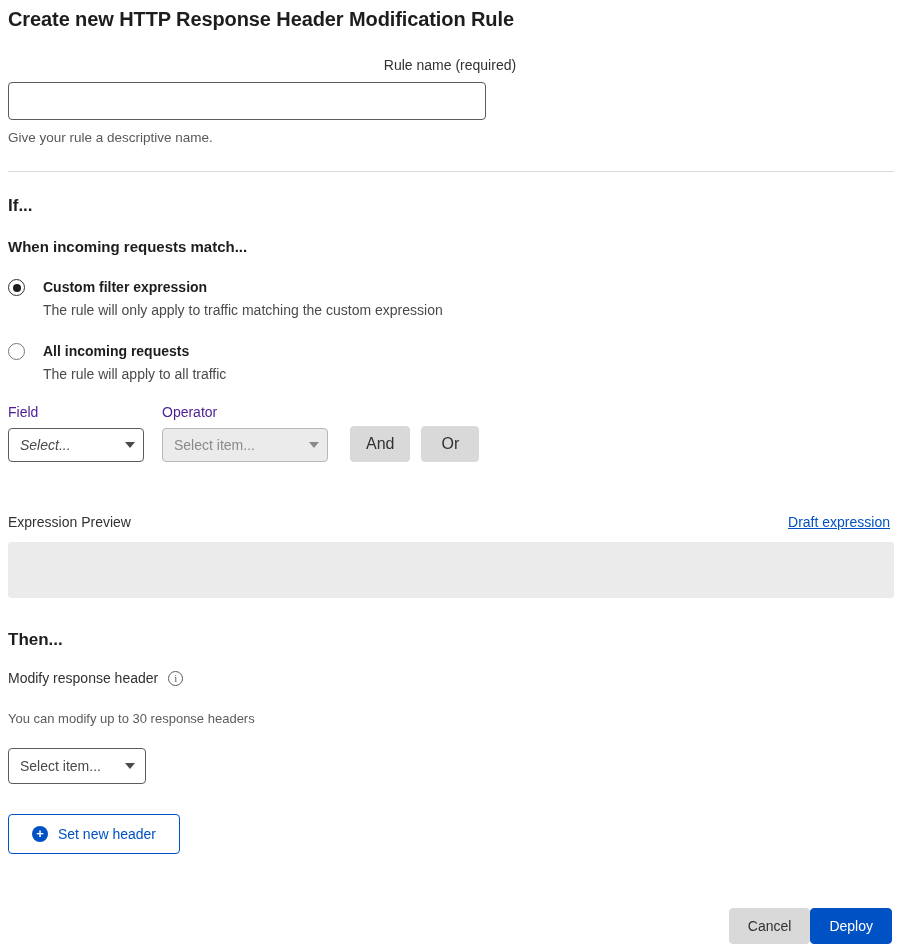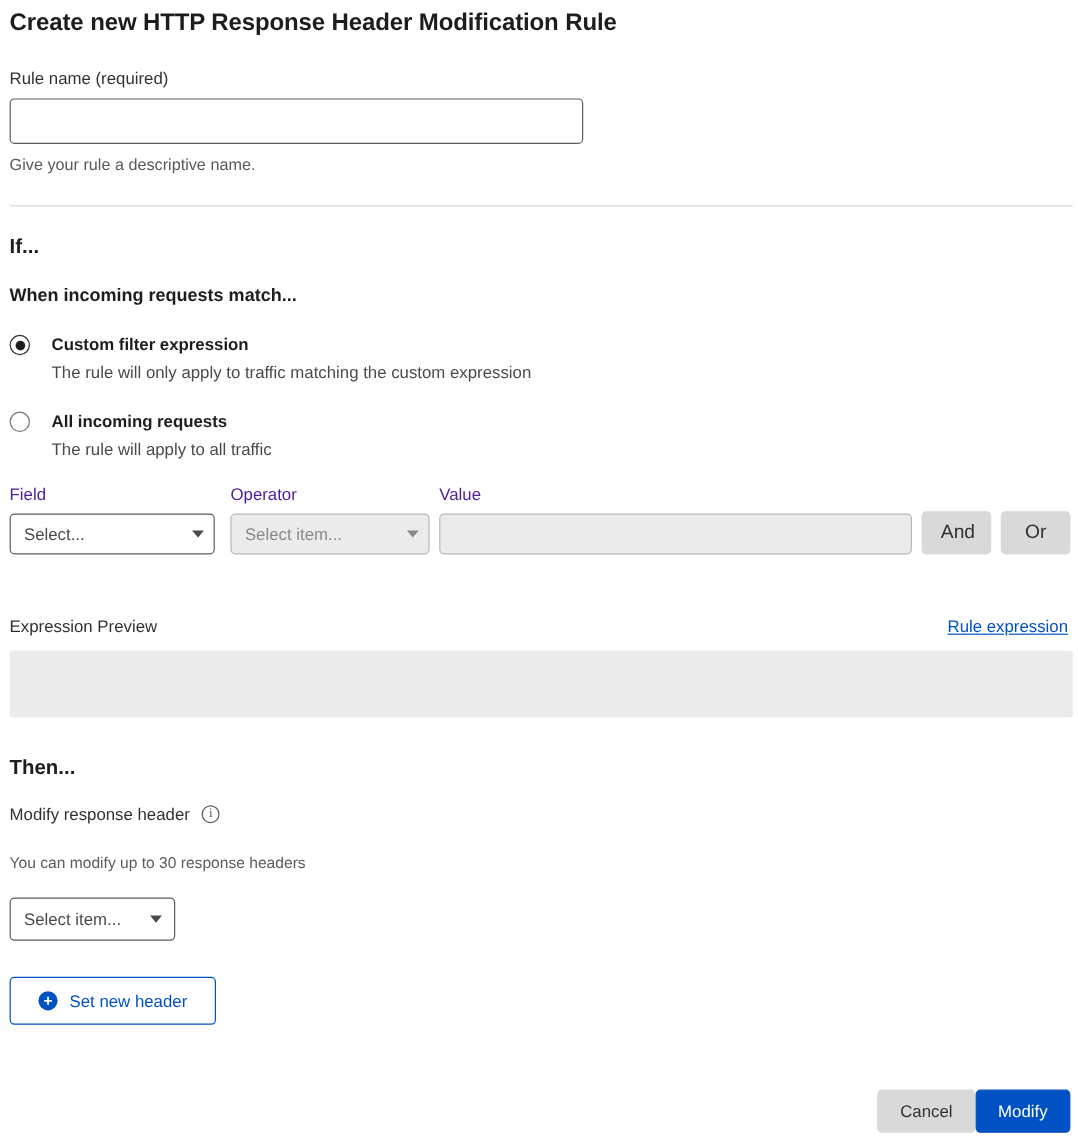--- a/index.html
+++ b/index.html
@@ -26,20 +26,21 @@
     font-weight: bold;
     color: #1d1d1d;
     margin: 8px 0 0 2px;
     letter-spacing: -0.1px;
   }
   .field-label {
     font-size: 14px;
     color: #313131;
     margin-top: 26px;
     margin-left: 2px;
+    text-align: center;
   }
   .rule-name-input {
     display: block;
     width: 478px;
     height: 38px;
     margin: 9px 0 0 2px;
     border: 1px solid #5c5c5c;
     border-radius: 4px;
     padding: 0 10px;
     font-size: 14px;
@@ -138,21 +139,21 @@
     position: relative;
     cursor: pointer;
   }
   .select-box .caret {
     margin-left: auto;
     width: 0; height: 0;
     border-left: 5px solid transparent;
     border-right: 5px solid transparent;
     border-top: 6px solid #4a4a4a;
   }
-  .select-field { width: 171px; }
+  .select-field { width: 136px; font-style: italic; }
   .select-operator { width: 166px; background: #ebebeb; border-color: #b8b8b8; color: #8a8a8a; }
   .select-operator .caret { border-top-color: #8a8a8a; }
   .value-input {
     width: 394px;
     height: 34px;
     border: 1px solid #b8b8b8;
     border-radius: 4px;
     background: #ebebeb;
     font-size: 14px;
     font-family: "Liberation Sans", sans-serif;
@@ -345,36 +346,32 @@
     <div class="expr-col">
       <span class="col-label">Operator</span>
       <div class="select-box select-operator">
         <span>Select item...</span>
         <span class="caret"></span>
       </div>
     </div>
 
     <div class="gap-10"></div>
 
-    <div class="expr-col">
-      <span class="col-label">Value</span>
-      <input class="value-input" type="text" value="" placeholder="" style="">
-    </div>
 
     <div class="gap-10"></div>
 
     <button class="btn-andor">And</button>
     <div class="gap-10"></div>
     <button class="btn-andor">Or</button>
 
   </div>
 
   <div class="preview-head">
     <span class="preview-label">Expression Preview</span>
-    <span class="edit-expression">Rule expression</span>
+    <span class="edit-expression">Draft expression</span>
   </div>
   <div class="preview-box"></div>
 
   <div class="then-heading">Then...</div>
 
   <div class="modify-row">
     <span class="modify-text">Modify response header</span>
     <span class="info-icon">i</span>
   </div>
   <div class="limit-text">You can modify up to 30 response headers</div>
@@ -384,16 +381,16 @@
     <span class="caret"></span>
   </div>
 
   <button class="set-header-btn">
     <span class="plus-icon">+</span>
     <span>Set new header</span>
   </button>
 
   <div class="footer">
     <button class="btn btn-cancel">Cancel</button>
-    <button class="btn btn-primary">Modify</button>
+    <button class="btn btn-primary">Deploy</button>
   </div>
 
 </div>
 
 </body></html>

